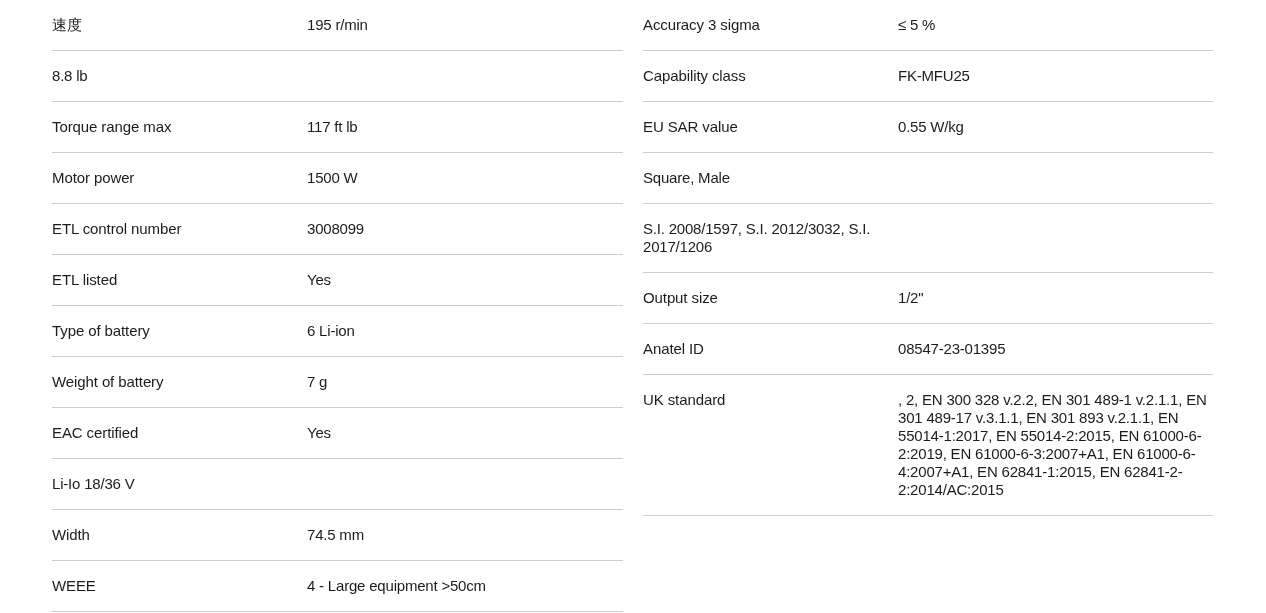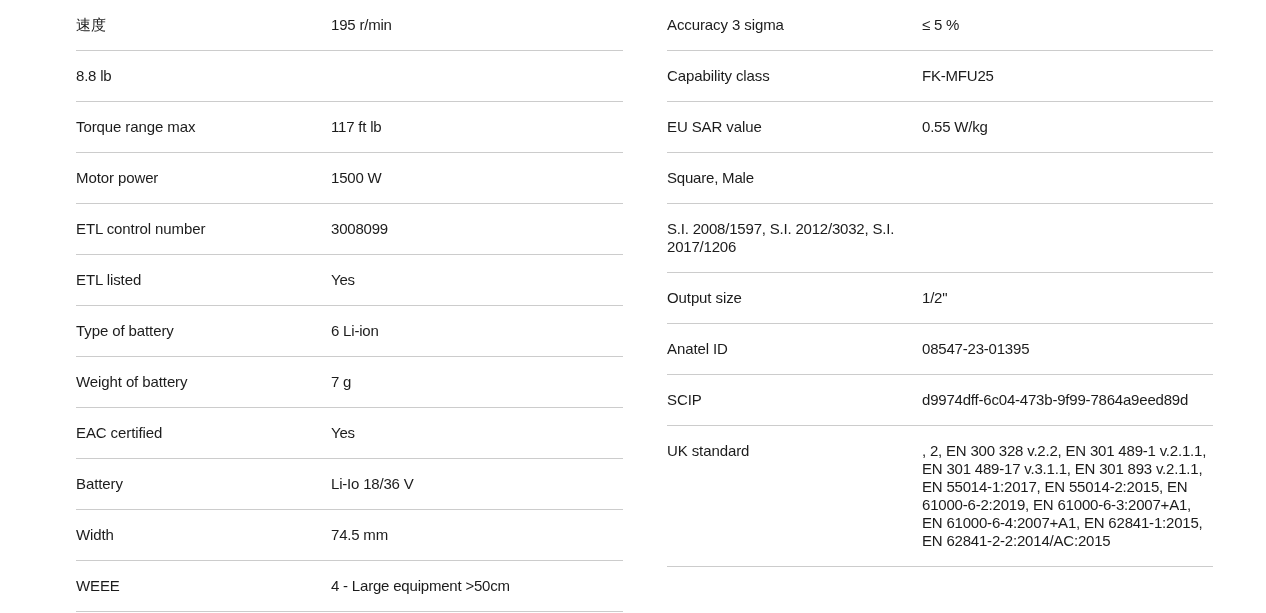--- a/index.html
+++ b/index.html
@@ -21,21 +21,21 @@
     overflow: hidden;
   }
   .spec-table {
     display: grid;
     grid-template-columns: 571px 570px;
     column-gap: 20px;
     padding-left: 52px;
     padding-right: 53px;
     align-items: start;
   }
-  .spec-column { min-width: 0; margin-left: 24px; }
+  .spec-column { min-width: 0; }
   .spec-row {
     display: grid;
     grid-template-columns: 255px 1fr;
     align-items: start;
     padding: 16px 0;
     border-bottom: 1px solid var(--divider);
     font-size: 15px;
     line-height: 18px;
   }
   .spec-label {
@@ -82,21 +82,20 @@
     </div>
     <div class="spec-row">
       <div class="spec-label">Weight of battery</div>
       <div class="spec-value">7 g</div>
     </div>
     <div class="spec-row">
       <div class="spec-label">EAC certified</div>
       <div class="spec-value">Yes</div>
     </div>
     <div class="spec-row">
-      <div class="spec-label">Battery</div>
       <div class="spec-value">Li-Io 18/36 V</div>
     </div>
     <div class="spec-row">
       <div class="spec-label">Width</div>
       <div class="spec-value">74.5 mm</div>
     </div>
     <div class="spec-row">
       <div class="spec-label">WEEE</div>
       <div class="spec-value">4 - Large equipment &gt;50cm</div>
     </div>
@@ -123,22 +122,18 @@
     </div>
     <div class="spec-row">
       <div class="spec-label">Output size</div>
       <div class="spec-value">1/2"</div>
     </div>
     <div class="spec-row">
       <div class="spec-label">Anatel ID</div>
       <div class="spec-value">08547-23-01395</div>
     </div>
     <div class="spec-row">
-      <div class="spec-label">SCIP</div>
-      <div class="spec-value">d9974dff-6c04-473b-9f99-7864a9eed89d</div>
-    </div>
-    <div class="spec-row">
       <div class="spec-label">UK standard</div>
       <div class="spec-value">, 2, EN 300 328 v.2.2, EN 301 489-1 v.2.1.1, EN 301 489-17 v.3.1.1, EN 301 893 v.2.1.1, EN 55014-1:2017, EN 55014-2:2015, EN 61000-6-2:2019, EN 61000-6-3:2007+A1, EN 61000-6-4:2007+A1, EN 62841-1:2015, EN 62841-2-2:2014/AC:2015</div>
     </div>
   </div>
 
 </div>
 
 </body></html>

